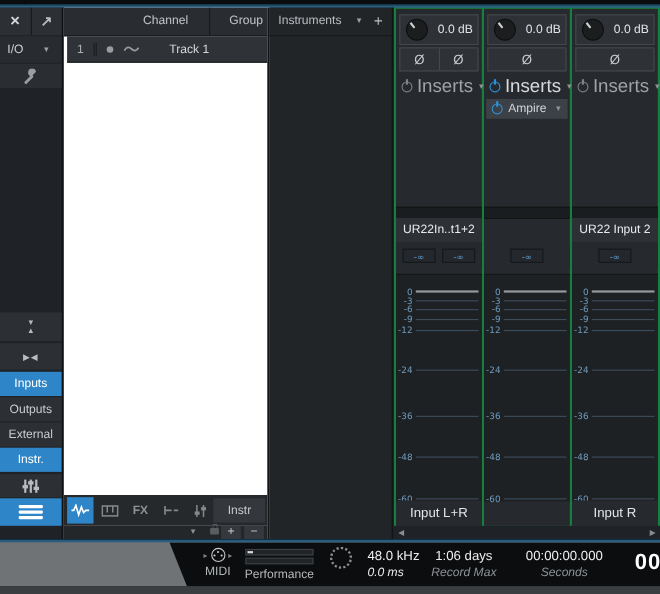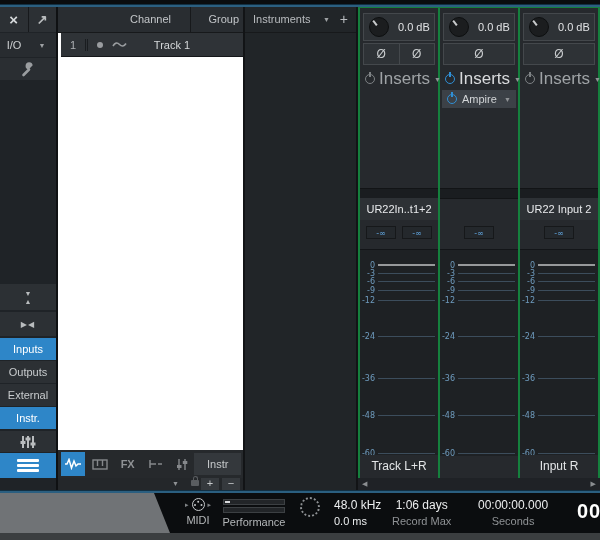--- a/index.html
+++ b/index.html
@@ -122,21 +122,21 @@
   .midi-din{display:inline-block;width:13px;height:13px;border:1.5px solid #c6c9cb;border-radius:50%;position:relative;box-sizing:border-box;}
   .midi-din::before{content:"";position:absolute;left:1.5px;top:5px;width:2px;height:2px;border-radius:50%;background:#c6c9cb;
                     box-shadow:6.5px 0 0 #c6c9cb,3.2px -3.2px 0 #c6c9cb;}
   .tp-label{font-size:11px;color:#b4b7b9;margin-top:3px;}
   #perf-group{left:222px;top:6px;width:64px;text-align:center;}
   .perf-bars{width:62px;display:flex;flex-direction:column;gap:2px;margin:0 auto;}
   .perf-bars .bar{height:4px;background:#222528;border:1px solid #3c4043;position:relative;}
   .perf-bars .bar.one::after{content:"";position:absolute;left:1px;top:1px;width:5px;height:2px;background:#d8dadc;}
   #spinner{left:300px;top:4px;width:20px;height:20px;border:2px dotted #8d9093;border-radius:50%;box-sizing:border-box;}
   .val{font-size:12px;color:#eceeef;}
-  .sub{font-size:11px;color:#8f9295;margin-top:3px;}
+  .sub{font-size:11px;color:#8f9295;margin-top:3px;font-style:italic;}
   #rate-group{left:334px;top:5px;text-align:left;}
   #recmax-group{left:392px;top:5px;text-align:center;}
   #time-group{left:478px;top:5px;text-align:center;}
   #big-clock{left:577px;top:7px;font-size:20px;font-weight:bold;color:#ffffff;letter-spacing:1px;}
   #bottom-strip{left:0;top:533px;width:600px;height:7px;background:#3b3e40;}
 
   svg{display:block;}
 </style>
 </head>
 <body>
@@ -321,21 +321,21 @@
           </div>
           <div class="tick" style="top: 162px;">
             <span class="tl">-48</span>
             <span class="ln"></span>
           </div>
           <div class="tick" style="top: 200px;">
             <span class="tl">-60</span>
             <span class="ln"></span>
           </div>
         </div>
-        <div class="strip-io">Track L+R</div>
+        <div class="strip-io">Input L+R</div>
       </div>
       <div class="strip" style="left: 82px;">
         <div class="gain-box">
           <span class="knob"></span>
           <span class="gain-val">0.0 dB</span>
         </div>
         <div class="phase-row">
           <div class="phase-cell">Ø</div>
         </div>
         <div class="inserts-head">

